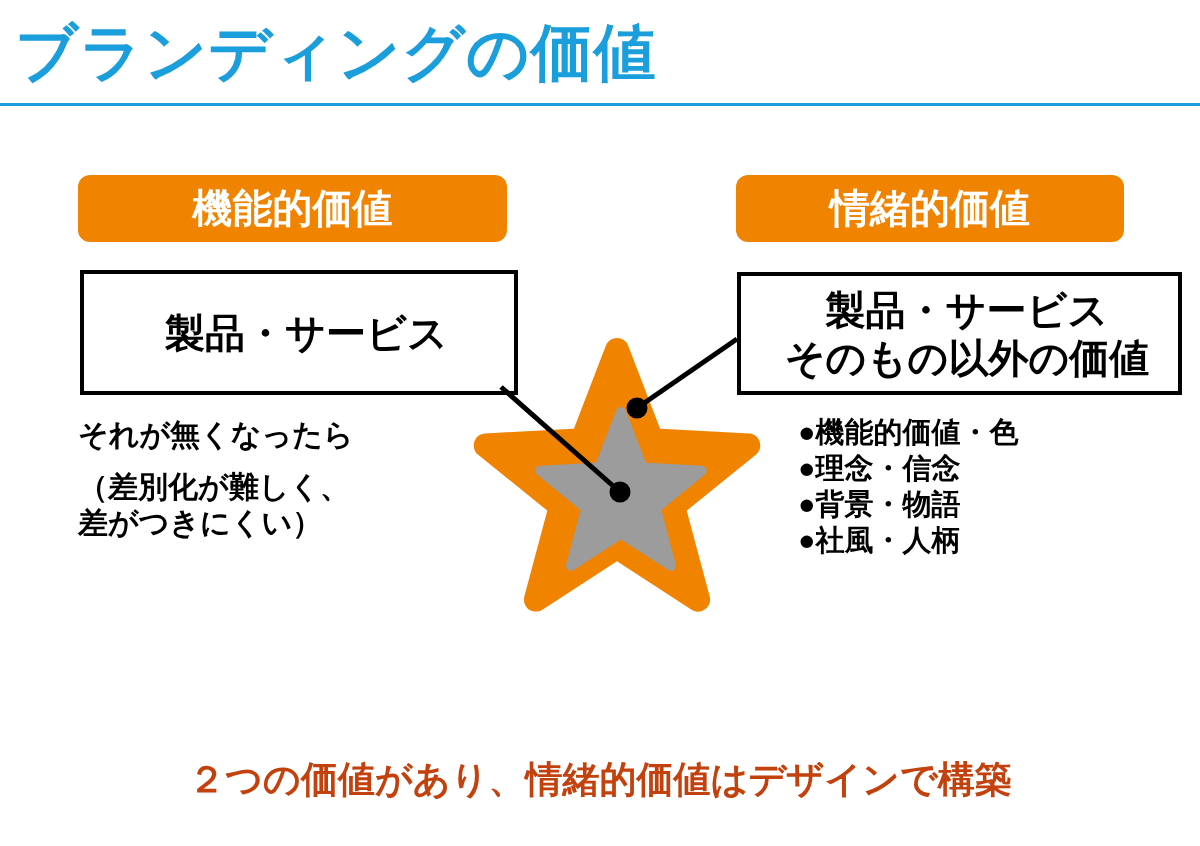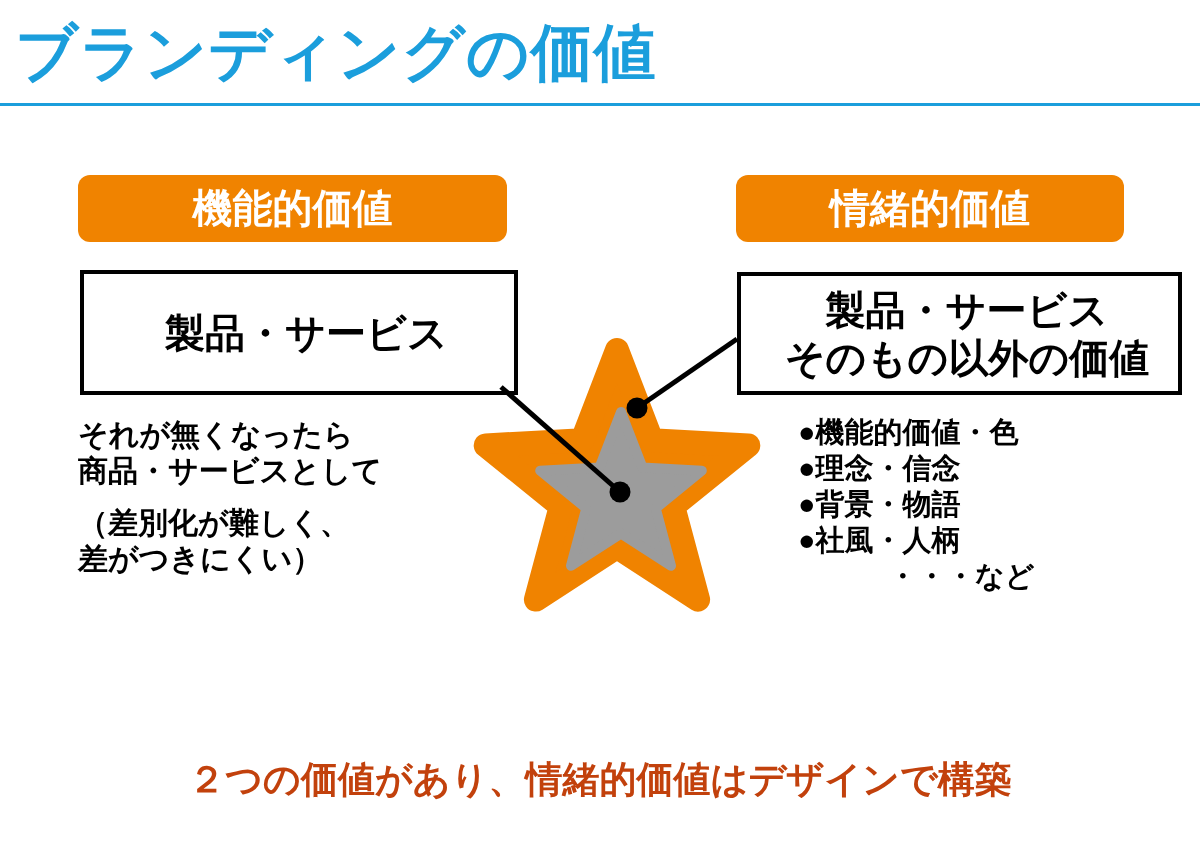--- a/index.html
+++ b/index.html
@@ -66,33 +66,31 @@
     <div>製品・サービス</div>
   </div>
 
   <div class="vbox vbox-right">
     <div>製品・サービス</div>
     <div>そのもの以外の価値</div>
   </div>
 
   <div class="desc">
     <div>それが無くなったら</div>
-    <div>商品・サービスとして</div>
     <div class="note">
       <div>（差別化が難しく、</div>
       <div>差がつきにくい）</div>
     </div>
   </div>
 
   <div class="bullets">
     <div>●機能的価値・色</div>
     <div>●理念・信念</div>
     <div>●背景・物語</div>
     <div>●社風・人柄</div>
-    <div class="etc-line">・・・など</div>
   </div>
 
   <svg class="diagram-svg" viewBox="0 0 1200 846" xmlns="http://www.w3.org/2000/svg">
     <polygon points="617,350 651.7,440.3 748.3,445.4 673.1,506.2 698.1,599.6 617,547 535.9,599.6 560.9,506.2 485.7,445.4 582.3,440.3" fill="#F08300" stroke="#F08300" stroke-width="24" stroke-linejoin="round"></polygon>
     <polygon points="621,412 642.5,467.5 701.8,470.7 655.7,508.3 671,565.8 621,533.5 571,565.8 586.3,508.3 540.2,470.7 599.5,467.5" fill="#9C9C9C" stroke="#9C9C9C" stroke-width="10" stroke-linejoin="round"></polygon>
     <line x1="501" y1="387" x2="620" y2="492" stroke="#000000" stroke-width="5"></line>
     <circle cx="620" cy="492" r="10.5" fill="#000000"></circle>
     <line x1="737" y1="339" x2="637" y2="408" stroke="#000000" stroke-width="5"></line>
     <circle cx="637" cy="408" r="10.5" fill="#000000"></circle>
   </svg>

